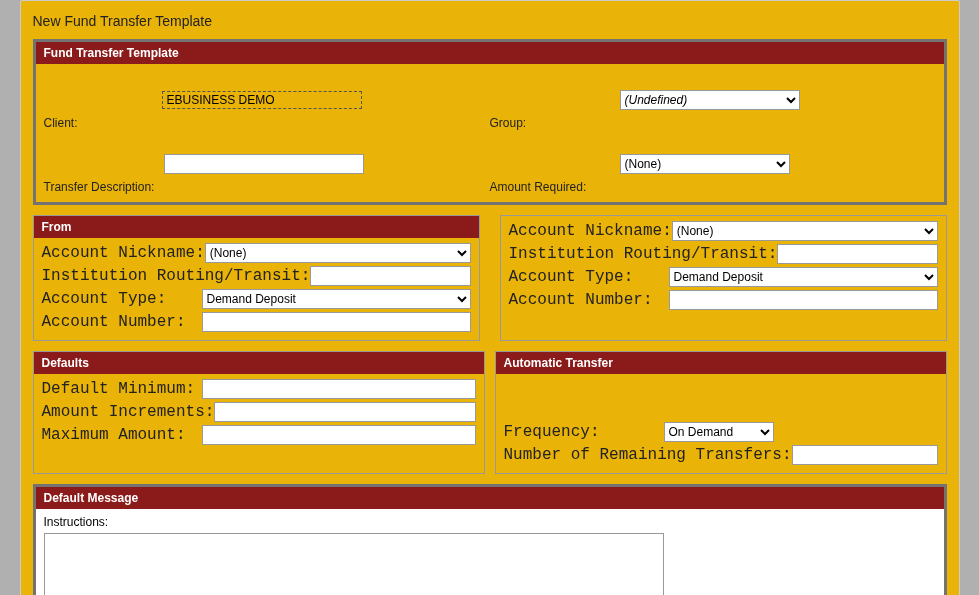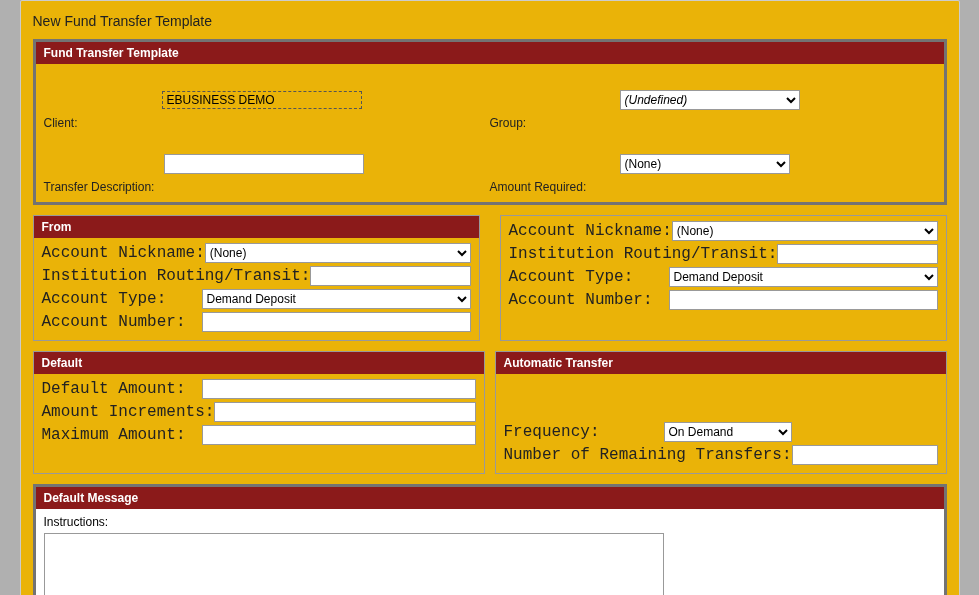--- a/index.html
+++ b/index.html
@@ -174,21 +174,21 @@
       width: 180px;
       font-style: italic;
     }
     .review-select {
       width: 170px;
     }
     .remaining-input {
       width: 100px;
     }
     .frequency-select {
-      width: 128px;
+      width: 110px;
     }
   </style>
 </head>
 <body>
 
 <div class="outer-container">
   <div class="page-title">New Fund Transfer Template</div>
 
   <div class="section">
     <div class="section-header">Fund Transfer Template</div>
@@ -270,24 +270,24 @@
           <span class="field-label">Account Number:</span>
           <input type="text" class="field-input account-number-input" style="">
         </div>
       </div>
     </div>
   </div>
 
   <div class="defaults-at-row">
 
     <div class="defaults-col">
-      <div class="section-header">Default</div>
+      <div class="section-header">Defaults</div>
       <div style="padding: 5px 0;">
         <div class="field-row">
-          <span class="field-label">Default Amount:</span>
+          <span class="field-label">Default Minimum:</span>
           <input type="text" class="field-input amount-input" style="">
         </div>
         <div class="field-row">
           <span class="field-label">Amount Increments:</span>
           <input type="text" class="field-input amount-input" style="">
         </div>
         <div class="field-row">
           <span class="field-label">Maximum Amount:</span>
           <input type="text" class="field-input amount-input" style="">
         </div>

